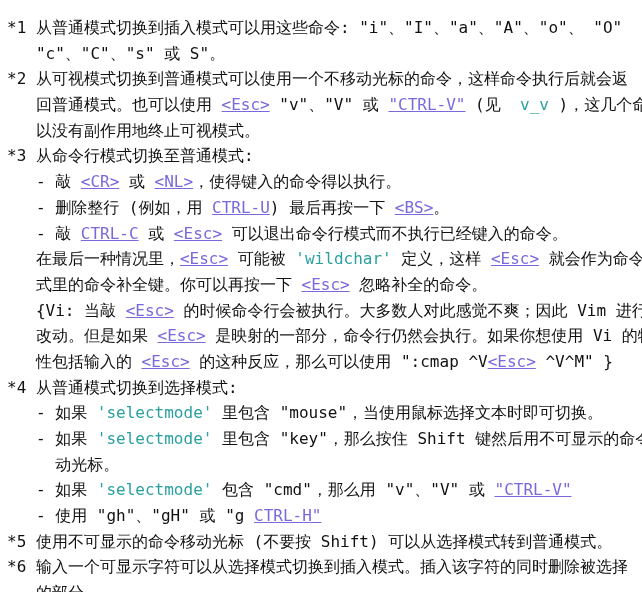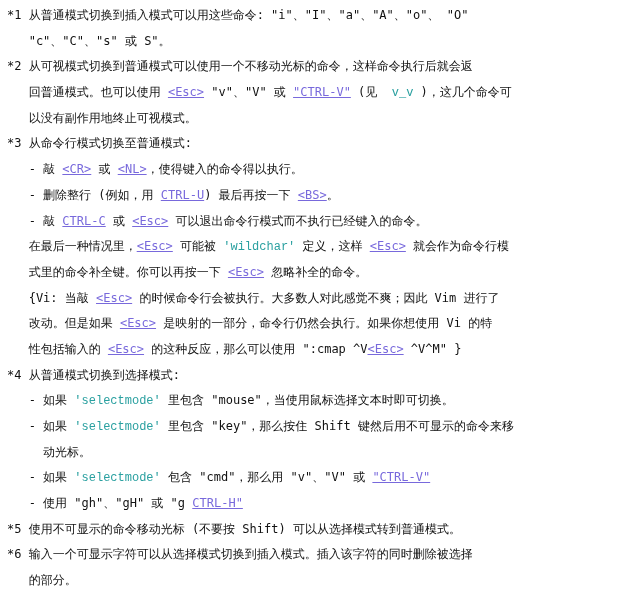--- a/index.html
+++ b/index.html
@@ -9,27 +9,27 @@
     --bg:#ffffff;
   }
   html,body{margin:0;padding:0;}
   body{
     width:642px;height:592px;overflow:hidden;
     background:var(--bg);
   }
   main[data-name="vim-help-document"]{
     box-sizing:border-box;
     width:642px;height:520px;
-    padding:3px 0 0 7px;
+    padding:15px 0 0 7px;
     font-family:"DejaVu Sans Mono","DejaVu Sans",monospace;
-    font-size:12px;
+    font-size:16px;
     line-height:25.7px;
     color:var(--text);
     white-space:pre;
   }
   .line{height:25.7px;}
   .seg-key{color:var(--key);text-decoration:underline;}
-  .seg-link{color:var(--link);cursor:pointer;font-family:Liberation Mono, monospace;}
+  .seg-link{color:var(--link);cursor:pointer;}
 </style>
 </head>
 <body>
 
 <main data-name="vim-help-document"><div class="line" data-name="help-text-line"><span data-name="text-segment">*1 从普通模式切换到插入模式可以用这些命令: "i"、"I"、"a"、"A"、"o"、 "O"</span></div><div class="line" data-name="help-text-line"><span data-name="text-segment">   "c"、"C"、"s" 或 S"。</span></div><div class="line" data-name="help-text-line"><span data-name="text-segment">*2 从可视模式切换到普通模式可以使用一个不移动光标的命令，这样命令执行后就会返</span></div><div class="line" data-name="help-text-line"><span data-name="text-segment">   回普通模式。也可以使用 </span><span class="seg-key" data-name="keystroke-highlight">&lt;Esc&gt;</span><span data-name="text-segment"> "v"、"V" 或 </span><span class="seg-key" data-name="keystroke-highlight">"CTRL-V"</span><span data-name="text-segment"> (见  </span><span class="seg-link" data-name="help-tag-link">v_v</span><span data-name="text-segment"> )，这几个命令可</span></div><div class="line" data-name="help-text-line"><span data-name="text-segment">   以没有副作用地终止可视模式。</span></div><div class="line" data-name="help-text-line"><span data-name="text-segment">*3 从命令行模式切换至普通模式:</span></div><div class="line" data-name="help-text-line"><span data-name="text-segment">   - 敲 </span><span class="seg-key" data-name="keystroke-highlight">&lt;CR&gt;</span><span data-name="text-segment"> 或 </span><span class="seg-key" data-name="keystroke-highlight">&lt;NL&gt;</span><span data-name="text-segment">，使得键入的命令得以执行。</span></div><div class="line" data-name="help-text-line"><span data-name="text-segment">   - 删除整行 (例如，用 </span><span class="seg-key" data-name="keystroke-highlight">CTRL-U</span><span data-name="text-segment">) 最后再按一下 </span><span class="seg-key" data-name="keystroke-highlight">&lt;BS&gt;</span><span data-name="text-segment">。</span></div><div class="line" data-name="help-text-line"><span data-name="text-segment">   - 敲 </span><span class="seg-key" data-name="keystroke-highlight">CTRL-C</span><span data-name="text-segment"> 或 </span><span class="seg-key" data-name="keystroke-highlight">&lt;Esc&gt;</span><span data-name="text-segment"> 可以退出命令行模式而不执行已经键入的命令。</span></div><div class="line" data-name="help-text-line"><span data-name="text-segment">   在最后一种情况里，</span><span class="seg-key" data-name="keystroke-highlight">&lt;Esc&gt;</span><span data-name="text-segment"> 可能被 </span><span class="seg-link" data-name="help-tag-link">'wildchar'</span><span data-name="text-segment"> 定义，这样 </span><span class="seg-key" data-name="keystroke-highlight">&lt;Esc&gt;</span><span data-name="text-segment"> 就会作为命令行模</span></div><div class="line" data-name="help-text-line"><span data-name="text-segment">   式里的命令补全键。你可以再按一下 </span><span class="seg-key" data-name="keystroke-highlight">&lt;Esc&gt;</span><span data-name="text-segment"> 忽略补全的命令。</span></div><div class="line" data-name="help-text-line"><span data-name="text-segment">   {Vi: 当敲 </span><span class="seg-key" data-name="keystroke-highlight">&lt;Esc&gt;</span><span data-name="text-segment"> 的时候命令行会被执行。大多数人对此感觉不爽；因此 Vim 进行了</span></div><div class="line" data-name="help-text-line"><span data-name="text-segment">   改动。但是如果 </span><span class="seg-key" data-name="keystroke-highlight">&lt;Esc&gt;</span><span data-name="text-segment"> 是映射的一部分，命令行仍然会执行。如果你想使用 Vi 的特</span></div><div class="line" data-name="help-text-line"><span data-name="text-segment">   性包括输入的 </span><span class="seg-key" data-name="keystroke-highlight">&lt;Esc&gt;</span><span data-name="text-segment"> 的这种反应，那么可以使用 ":cmap ^V</span><span class="seg-key" data-name="keystroke-highlight">&lt;Esc&gt;</span><span data-name="text-segment"> ^V^M" }</span></div><div class="line" data-name="help-text-line"><span data-name="text-segment">*4 从普通模式切换到选择模式:</span></div><div class="line" data-name="help-text-line"><span data-name="text-segment">   - 如果 </span><span class="seg-link" data-name="help-tag-link">'selectmode'</span><span data-name="text-segment"> 里包含 "mouse"，当使用鼠标选择文本时即可切换。</span></div><div class="line" data-name="help-text-line"><span data-name="text-segment">   - 如果 </span><span class="seg-link" data-name="help-tag-link">'selectmode'</span><span data-name="text-segment"> 里包含 "key"，那么按住 Shift 键然后用不可显示的命令来移</span></div><div class="line" data-name="help-text-line"><span data-name="text-segment">     动光标。</span></div><div class="line" data-name="help-text-line"><span data-name="text-segment">   - 如果 </span><span class="seg-link" data-name="help-tag-link">'selectmode'</span><span data-name="text-segment"> 包含 "cmd"，那么用 "v"、"V" 或 </span><span class="seg-key" data-name="keystroke-highlight">"CTRL-V"</span></div><div class="line" data-name="help-text-line"><span data-name="text-segment">   - 使用 "gh"、"gH" 或 "g </span><span class="seg-key" data-name="keystroke-highlight">CTRL-H"</span></div><div class="line" data-name="help-text-line"><span data-name="text-segment">*5 使用不可显示的命令移动光标 (不要按 Shift) 可以从选择模式转到普通模式。</span></div><div class="line" data-name="help-text-line"><span data-name="text-segment">*6 输入一个可显示字符可以从选择模式切换到插入模式。插入该字符的同时删除被选择</span></div><div class="line" data-name="help-text-line"><span data-name="text-segment">   的部分。</span></div></main>
 
 </body></html>

